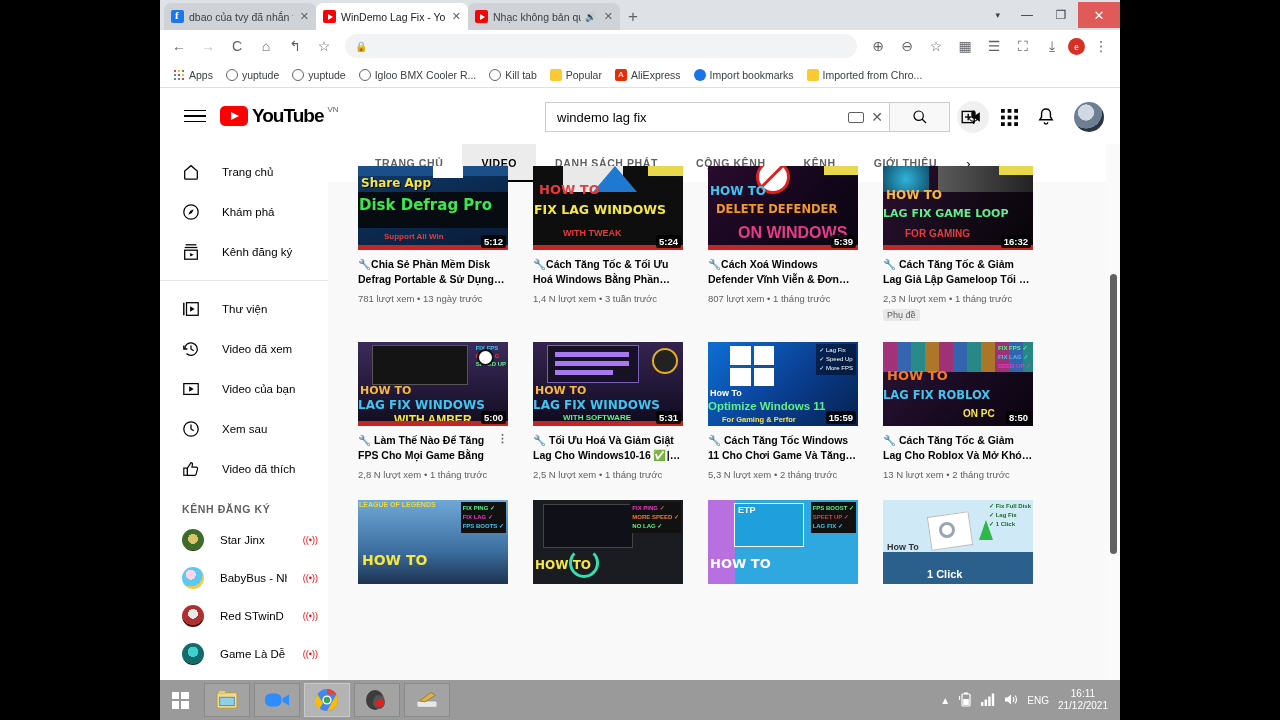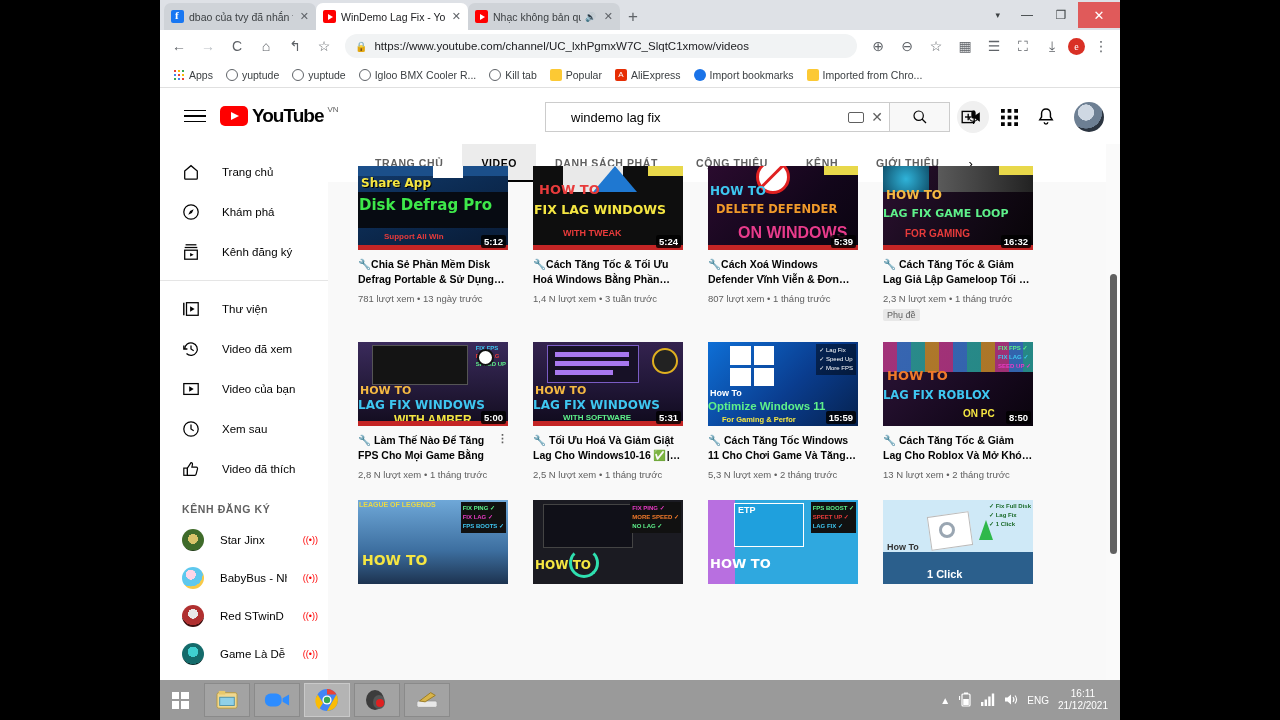--- a/index.html
+++ b/index.html
@@ -83,21 +83,21 @@
   .hamb i { display:block; height:1.6px; background:#030303; }
   .ytlogo { display:flex; align-items:flex-start; gap:4px; }
   .ytlogo .play { width:28px; height:20px; background:#ff0000; border-radius:5px; position:relative; }
   .ytlogo .play:after { content:""; position:absolute; left:11px; top:5.5px; border-left:8px solid #fff; border-top:4.5px solid transparent; border-bottom:4.5px solid transparent; }
   .ytlogo .wm { font-size:19px; font-weight:bold; letter-spacing:-1px; color:#030303; line-height:20px; }
   .ytlogo .cc { font-size:8px; color:#606060; margin-top:-1px; }
 
   .searchwrap { position:absolute; left:385px; top:13px; display:flex; align-items:center; }
   .searchbox { width:345px; height:30px; border:1px solid #ccc; background:#fff;
       display:flex; align-items:center; padding:0 6px 0 11px; font-size:13px; color:#030303; gap:7px; }
-  .searchbox .txt { flex:1;margin-left:14px; }
+  .searchbox .txt { flex:1; }
   .kbicon { width:16px; height:11px; border:1.3px solid #606060; border-radius:2px; }
   .xicon { font-size:14px; color:#606060; }
   .searchbtn { width:60px; height:30px; border:1px solid #ccc; border-left:none; background:#f8f8f8;
       display:flex; align-items:center; justify-content:center; }
   .micbtn { width:32px; height:32px; border-radius:50%; background:#f0f0f0; margin-left:7px;
       display:flex; align-items:center; justify-content:center; }
   .headright { position:absolute; right:16px; top:14px; display:flex; align-items:center; gap:20px; }
   .hr-icon { color:#030303; display:flex; align-items:center; justify-content:center;}
   .hr-avatar { width:30px; height:30px; border-radius:50%;
      background:radial-gradient(circle at 40% 35%, #cfd8e3 0 30%, #6d7f93 31% 60%, #2b3440 61% 100%); }
@@ -183,21 +183,20 @@
 
     <div class="toolbar">
       <span class="tb-icon">←</span>
       <span class="tb-icon dim">→</span>
       <span class="tb-icon">C</span>
       <span class="tb-icon">⌂</span>
       <span class="tb-icon">↰</span>
       <span class="tb-icon">☆</span>
       <div class="omnibox">
         <span class="lock">🔒</span>
-        <span>https://www.youtube.com/channel/UC_lxhPgmxW7C_SlqtC1xmow/videos</span>
       </div>
       <span class="tb-icon">⊕</span>
       <span class="tb-icon">⊖</span>
       <span class="tb-icon">☆</span>
       <span class="tb-icon">▦</span>
       <span class="tb-icon">☰</span>
       <span class="tb-icon">⛶</span>
       <span class="tb-icon">⤓</span>
       <span class="avatar-e">e</span>
       <span class="tb-icon">⋮</span>
@@ -400,21 +399,21 @@
             <span class="live">((•))</span>
           </div>
         </div>
 
         <div class="content">
 
           <div class="tabs-row">
             <div class="yt-tab">TRANG CHỦ</div>
             <div class="yt-tab active">VIDEO</div>
             <div class="yt-tab">DANH SÁCH PHÁT</div>
-            <div class="yt-tab">CỘNG THIỆU</div>
+            <div class="yt-tab">CỘNG KÊNH</div>
             <div class="yt-tab">KÊNH</div>
             <div class="yt-tab">GIỚI THIỆU</div>
             <div class="tabs-arrow">›</div>
           </div>
 
           <div class="grid" style="margin-top:-28px;">
 
             <div class="card">
               <div class="thumb" style="background:linear-gradient(160deg,#123a6b 0%,#0c2b52 45%,#091a33 100%);">
                 <div style="position:absolute;left:0;top:0;width:100%;height:10px;background:#1b4f8a;"></div>

